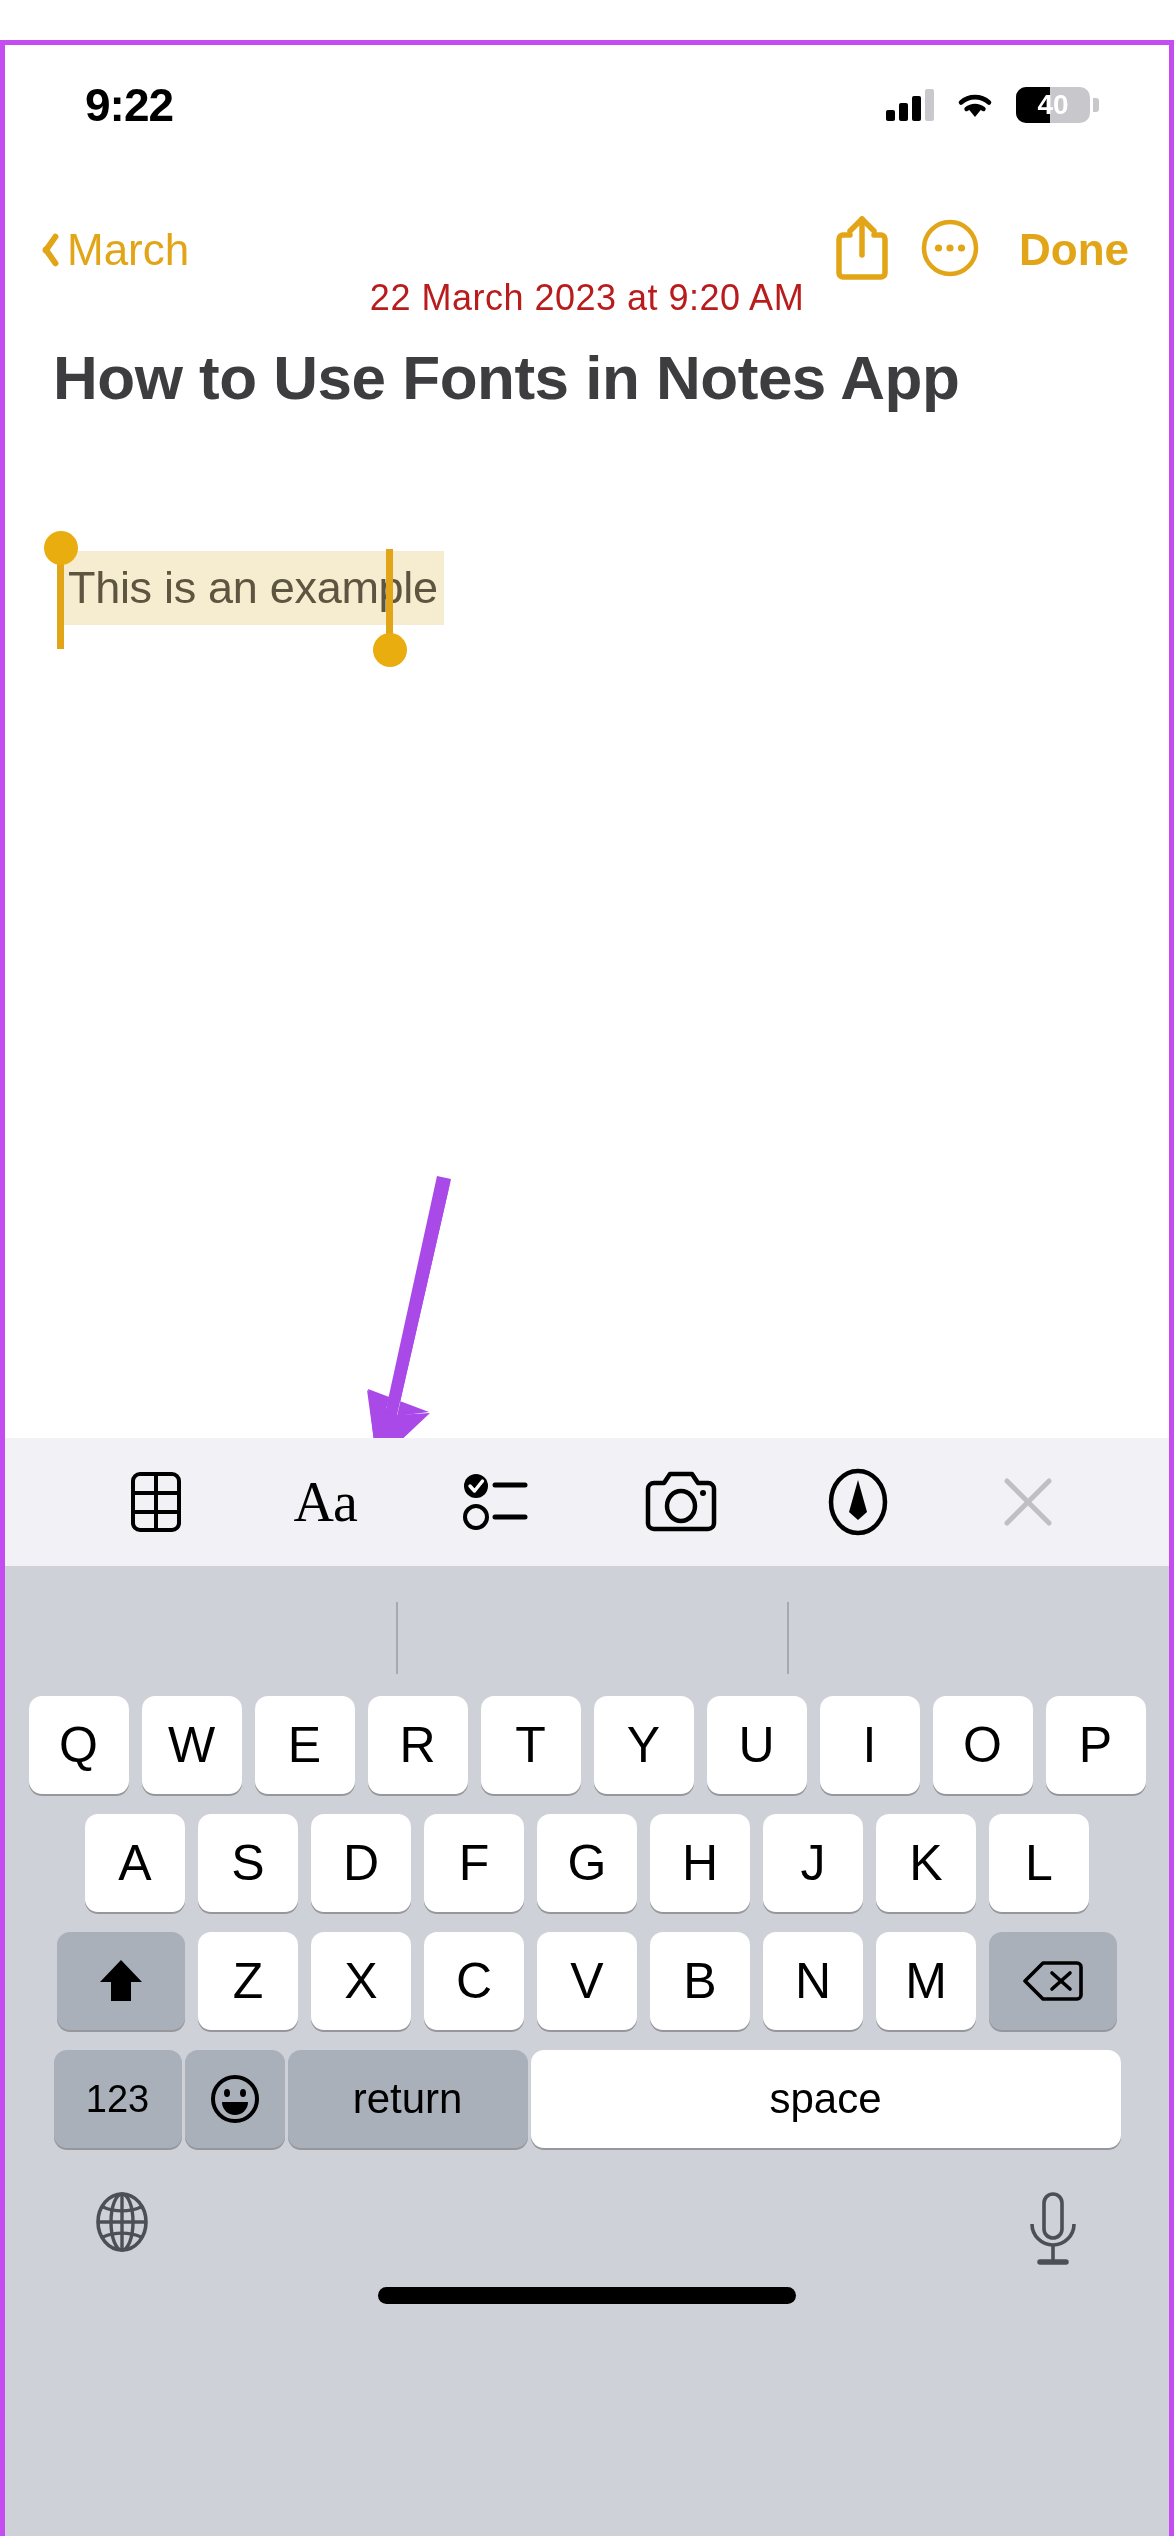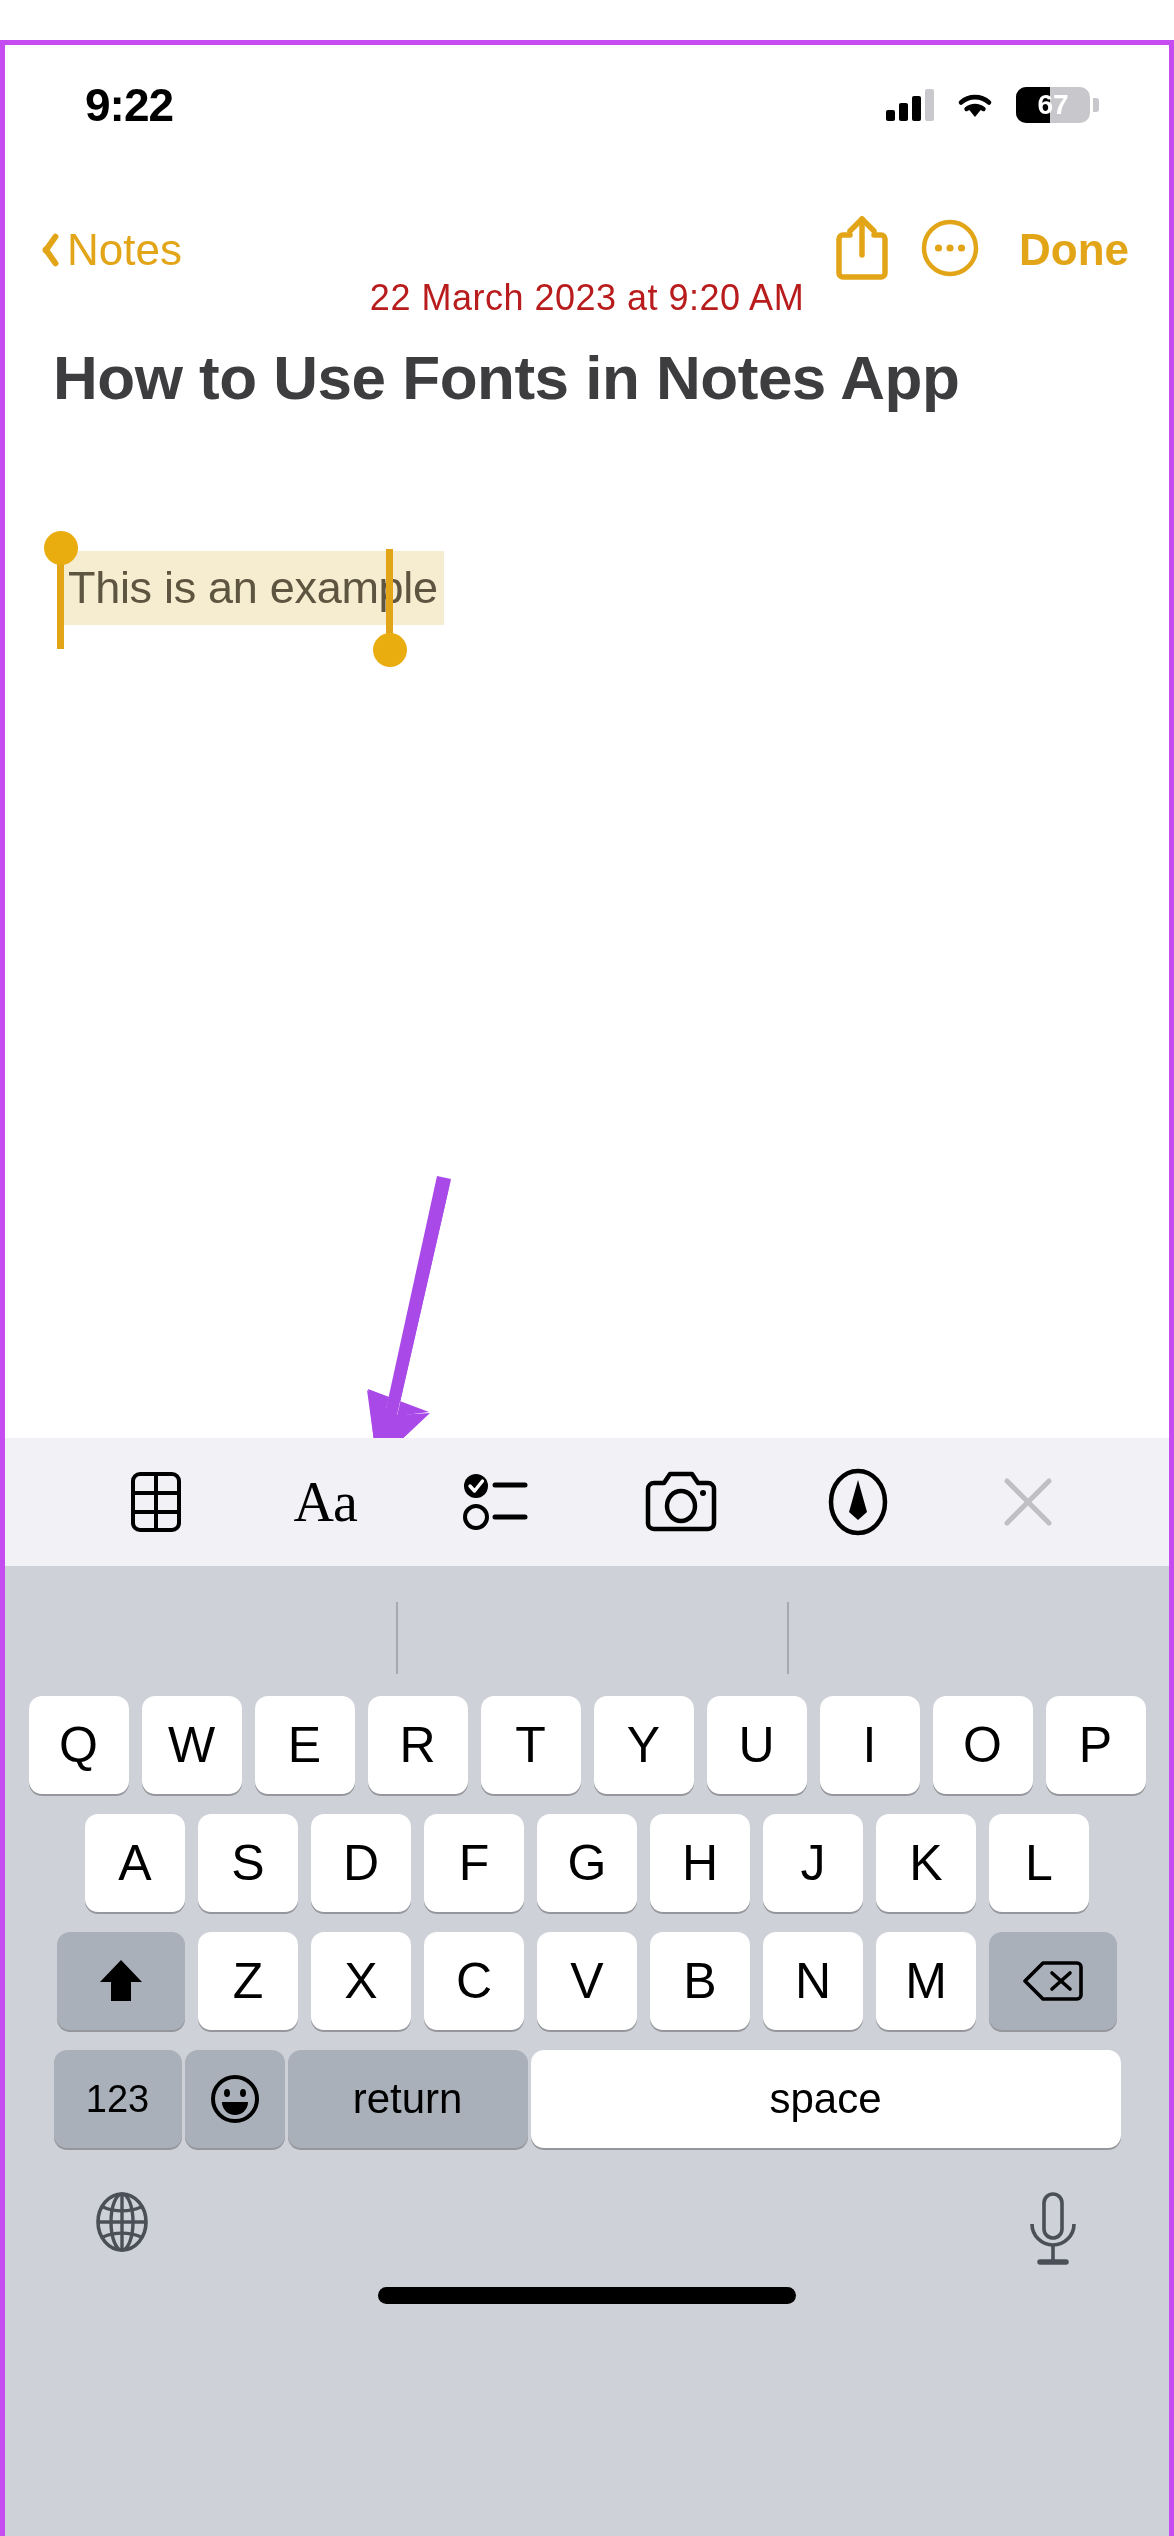--- a/index.html
+++ b/index.html
@@ -237,31 +237,31 @@
       <div class="wifi">
         <svg width="42" height="32" viewBox="0 0 42 32">
           <path d="M21 28 l6.5 -8 a9 9 0 0 0 -13 0 Z" fill="#000"></path>
           <path d="M7 13.5 a21 21 0 0 1 28 0" stroke="#000" stroke-width="4.6" fill="none" stroke-linecap="round"></path>
           <path d="M12.5 20 a13.5 13.5 0 0 1 17 0" stroke="#000" stroke-width="4.4" fill="none" stroke-linecap="round"></path>
         </svg>
       </div>
       <div class="battery-wrap">
         <div class="battery">
           <div class="battery-fill"></div>
-          <div class="battery-text">67</div>
+          <div class="battery-text">40</div>
         </div>
         <div class="battery-cap"></div>
       </div>
     </div>
   </div>
 
   <div class="navbar">
     <div class="back-btn">
       <span class="chev"></span>
-      <span class="back-label">Notes</span>
+      <span class="back-label">March</span>
     </div>
     <div class="nav-spacer"></div>
     <div class="nav-actions">
       <div class="nav-icon">
         <svg width="54" height="66" viewBox="0 0 54 66">
           <path d="M27 4 L27 40" stroke="#e2a517" stroke-width="5.5" fill="none" stroke-linecap="round"></path>
           <path d="M15 16 L27 4 L39 16" stroke="#e2a517" stroke-width="5.5" fill="none" stroke-linecap="round" stroke-linejoin="round"></path>
           <path d="M15 20 L8 20 a4 4 0 0 0 -4 4 L4 58 a4 4 0 0 0 4 4 L46 62 a4 4 0 0 0 4 -4 L50 24 a4 4 0 0 0 -4 -4 L39 20" stroke="#e2a517" stroke-width="5.5" fill="none" stroke-linecap="round" stroke-linejoin="round"></path>
         </svg>
       </div>

